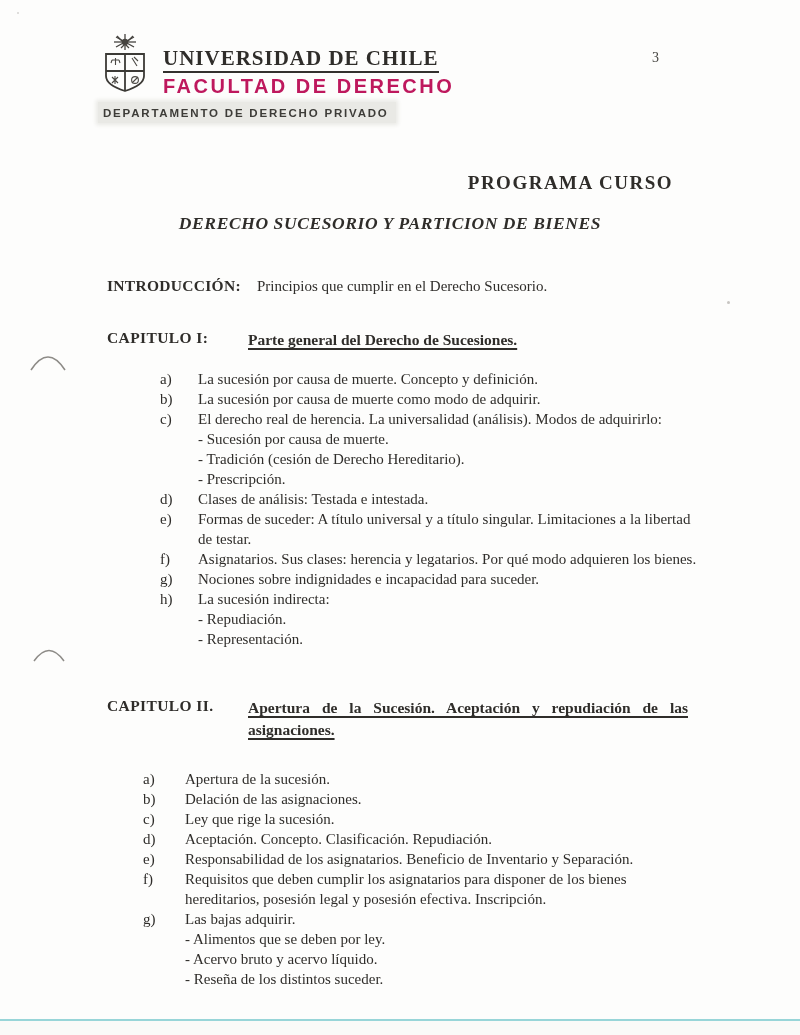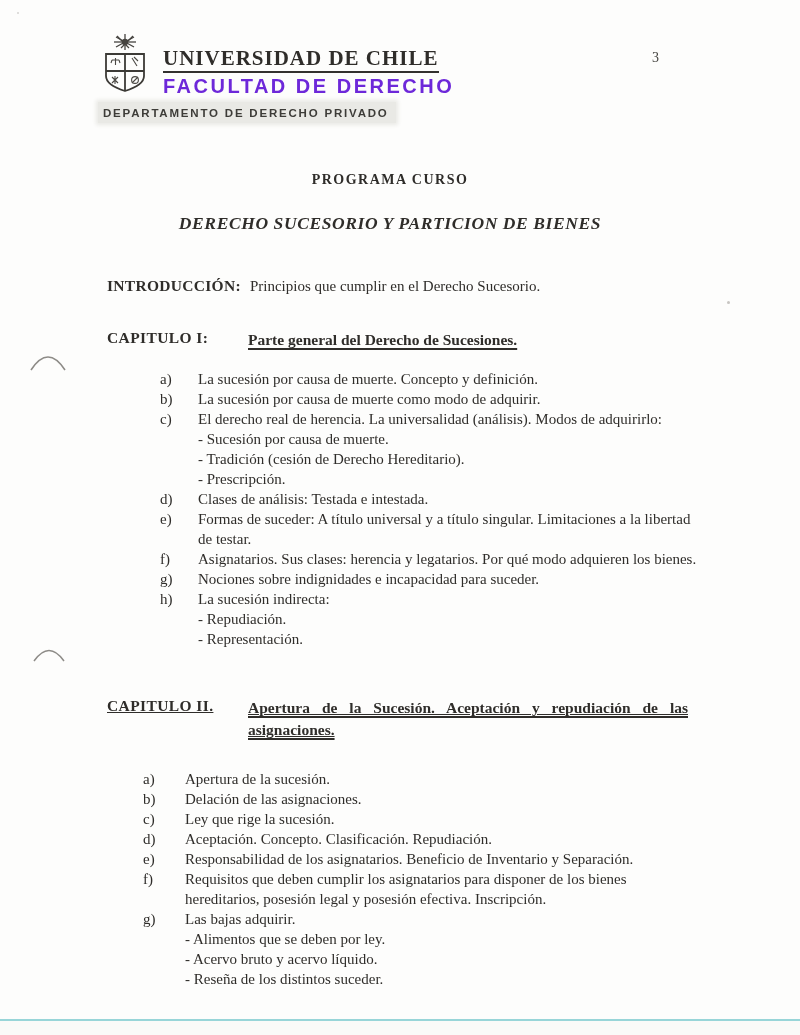--- a/index.html
+++ b/index.html
@@ -18,54 +18,54 @@
   .head-text{margin-top:13px;white-space:nowrap;}
   .org-name{
     display:inline-block;
     font-size:21px;letter-spacing:1px;font-weight:600;
     border-bottom:2px solid #33312e;
     padding-bottom:1px;line-height:24px;
   }
   .faculty-name{
     font-family:"Liberation Sans","DejaVu Sans",sans-serif;
     font-size:20px;letter-spacing:2.5px;font-weight:600;
-    line-height:26px;color:#6d28d9;
+    line-height:26px;color:#be185d;
   }
   .dept-band{
     position:absolute;left:98px;top:102px;
     width:298px;height:21px;
     background:#e9e9e5;
     box-shadow:0 0 4px 2px #e9e9e5;
     display:flex;align-items:center;
   }
   .dept-band span{
     font-family:"Liberation Sans","DejaVu Sans",sans-serif;
     font-size:11.5px;letter-spacing:1.8px;font-weight:600;color:#3d3c38;
     padding-left:5px;white-space:nowrap;
   }
   .page-num{position:absolute;left:652px;top:50px;font-size:14px;color:#454440;}
 
   
   .doc-title{
     position:absolute;left:107px;top:172px;width:566px;
-    text-align:center;font-weight:bold;font-size:14px;letter-spacing:1.5px;
+    text-align:right;font-weight:bold;font-size:19px;letter-spacing:1.5px;
   }
   .doc-subtitle{
     position:absolute;left:107px;top:213px;width:566px;
     text-align:center;font-weight:bold;font-style:italic;font-size:17.5px;letter-spacing:.6px;
   }
 
   
   .intro{position:absolute;left:107px;top:277px;width:585px;font-size:15px;}
-  .intro-label{font-weight:bold;font-size:15.5px;letter-spacing:.3px;margin-right:9px;}
+  .intro-label{font-weight:bold;font-size:15.5px;letter-spacing:.3px;margin-right:16px;}
 
   
   .chapter{position:absolute;left:107px;display:flex;justify-content:flex-end;}
   .ch1{top:329px;}
-  .ch2{top:697px;text-decoration:underline;}
+  .ch2{top:697px;}
   .ch-label{font-weight:bold;font-size:15.5px;width:141px;flex:0 0 auto;letter-spacing:.4px;}
   .ch-heading{font-weight:bold;font-size:15.5px;width:440px;line-height:22px;}
   .hline{
     display:block;
     text-decoration:underline;
     text-decoration-thickness:1.5px;
     text-underline-offset:3px;
   }
   .ch-heading .hline:not(:last-child){text-align:justify;text-align-last:justify;}
 

